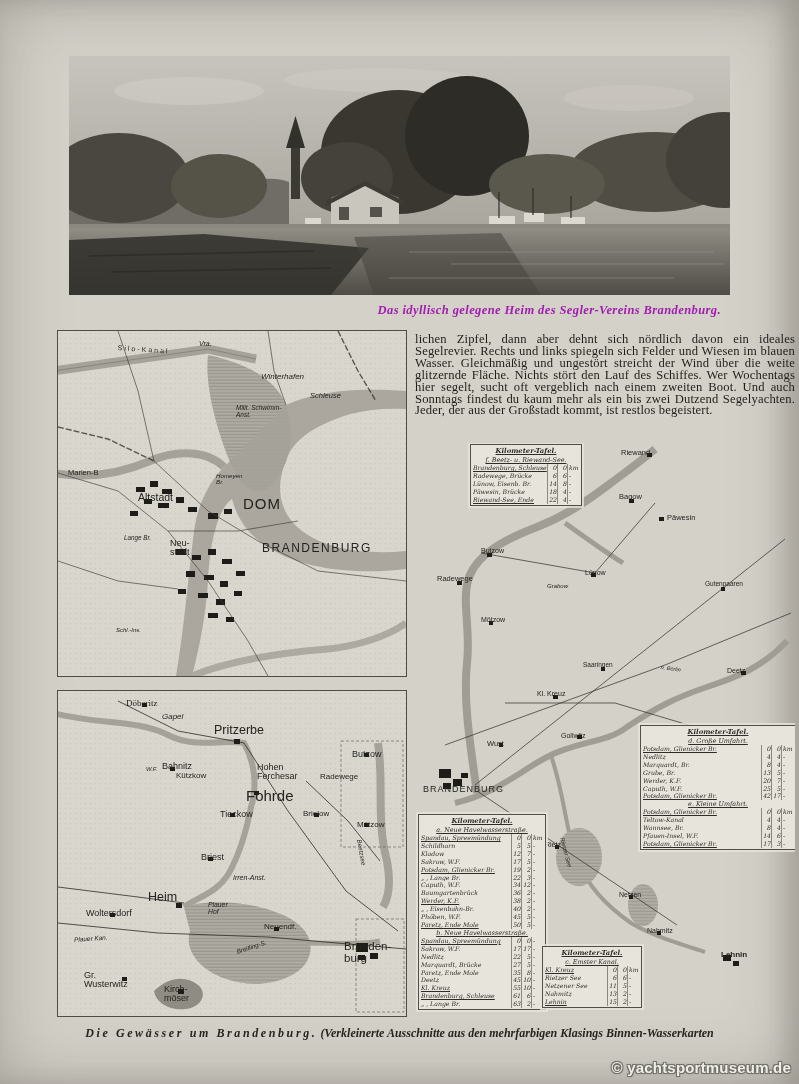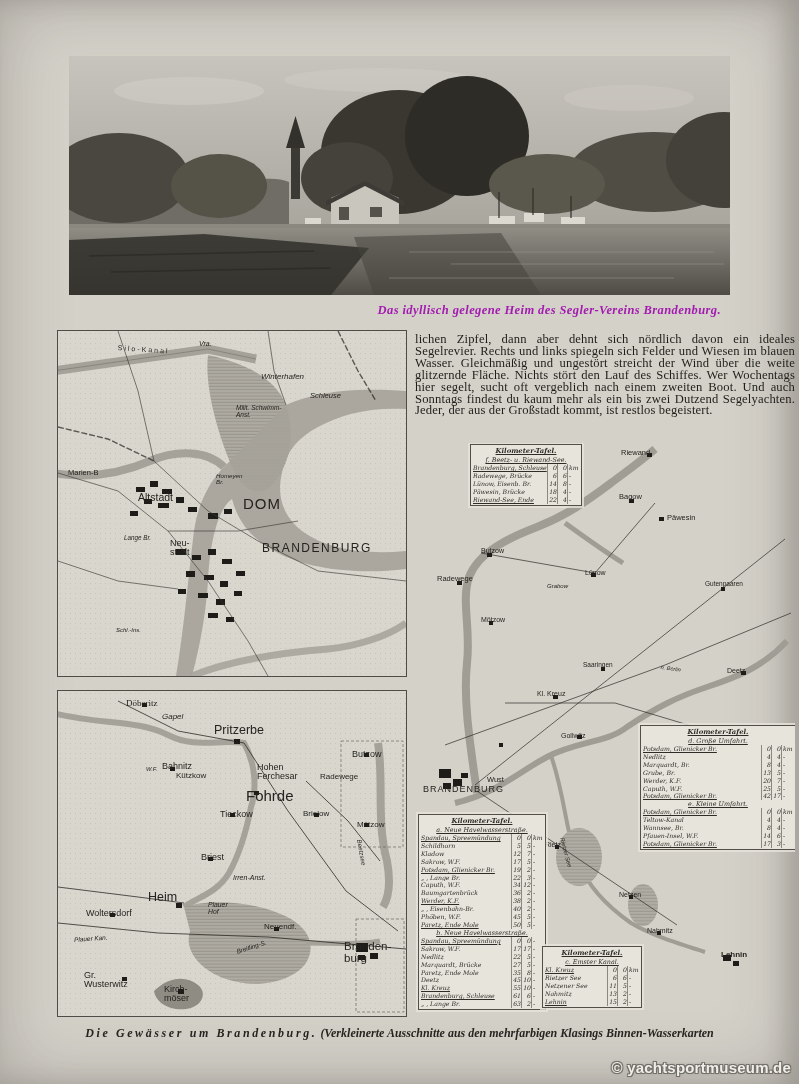--- a/index.html
+++ b/index.html
@@ -595,21 +595,21 @@
       <span class="map-label" style="left: 22px; top: 132px; font-size: 7.5px;">Radewege</span>
       <span class="map-label" style="left: 170px; top: 126px; font-size: 7px;">Lünow</span>
       <span class="map-label" style="left: 132px; top: 140px; font-size: 6px; font-style: italic;">Grabow</span>
       <span class="map-label" style="left: 290px; top: 138px; font-size: 6.5px;">Gutenpaaren</span>
       <span class="map-label" style="left: 66px; top: 173px; font-size: 7px;">Mötzow</span>
       <span class="map-label" style="left: 168px; top: 219px; font-size: 6.5px;">Saaringen</span>
       <span class="map-label" style="left: 312px; top: 224px; font-size: 7px;">Deetz</span>
       <span class="map-label" style="left: 246px; top: 222px; font-size: 5.5px; font-style: italic; transform: rotate(8deg);">n. Berlin</span>
       <span class="map-label" style="left: 122px; top: 247px; font-size: 7px;">Kl. Kreuz</span>
       <span class="map-label" style="left: 146px; top: 289px; font-size: 7px;">Gollwitz</span>
-      <span class="map-label" style="left: 72px; top: 297px; font-size: 7.5px; margin-top: 36px;">Wust</span>
+      <span class="map-label" style="left: 72px; top: 297px; font-size: 7.5px;">Wust</span>
       <span class="map-label" style="left: 8px; top: 342px; font-size: 9px; letter-spacing: 1px;">BRANDENBURG</span>
       <span class="map-label" style="left: 130px; top: 398px; font-size: 7px;">Rietz</span>
       <span class="map-label" style="left: 150px; top: 394px; font-size: 5.8px; font-style: italic; transform: rotate(75deg);">Rietzer See</span>
       <span class="map-label" style="left: 204px; top: 448px; font-size: 7px;">Netzen</span>
       <span class="map-label" style="left: 232px; top: 484px; font-size: 7px;">Nahmitz</span>
       <span class="map-label" style="left: 306px; top: 508px; font-size: 8px; font-weight: 700;">Lehnin</span>
     </div>
 
   <div class="bottom-caption">
     <div class="bc-line1"><span class="bc-spaced">Die Gewässer um Brandenburg.</span> <span>(Verkleinerte Ausschnitte aus den mehrfarbigen Klasings Binnen-Wasserkarten</span></div>

